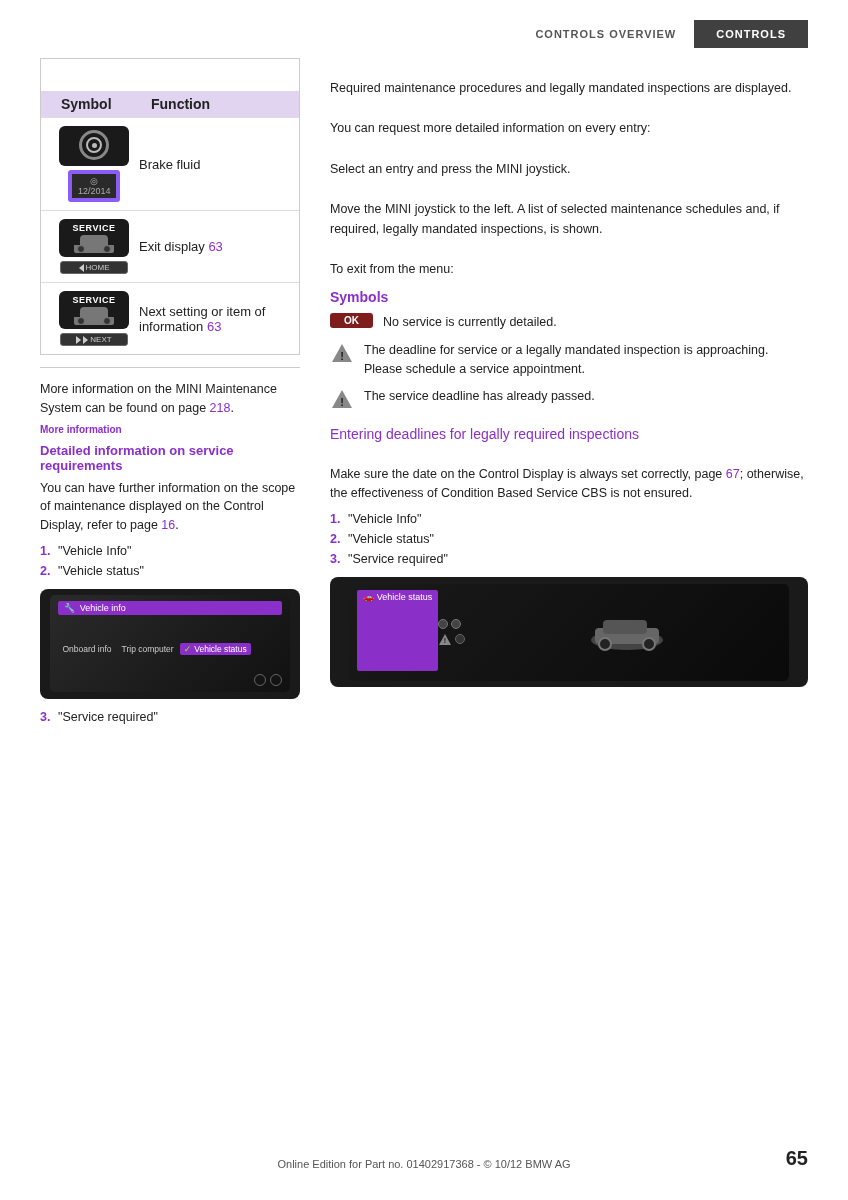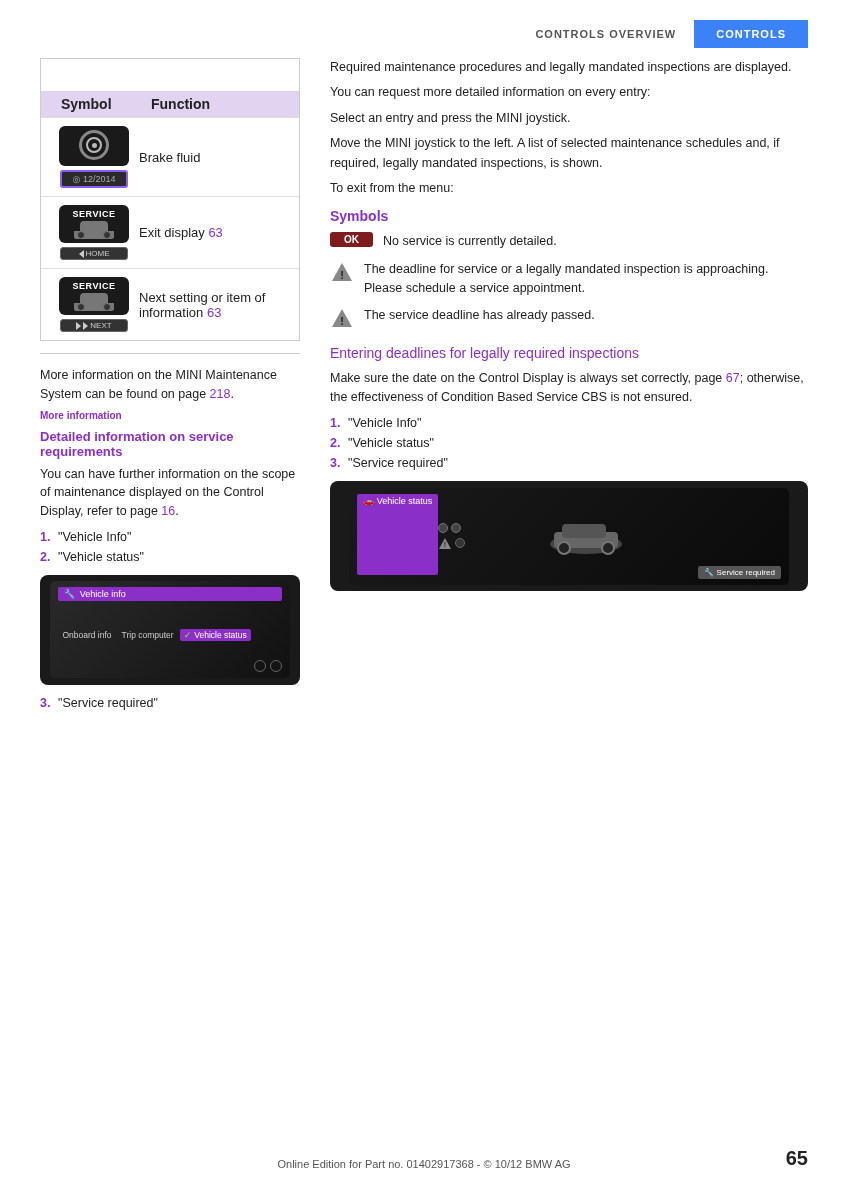--- a/index.html
+++ b/index.html
@@ -23,21 +23,21 @@
     }
     .header-controls-overview {
       font-size: 11px;
       font-weight: bold;
       letter-spacing: 1px;
       color: #555;
       padding: 8px 18px;
       text-transform: uppercase;
     }
     .header-controls {
-      background: #3b82f6;
+      background: #404040;
       color: #fff;
       font-size: 11px;
       font-weight: bold;
       letter-spacing: 1px;
       padding: 8px 22px;
       text-transform: uppercase;
     }
 
     
     .main {
@@ -123,27 +123,27 @@
       justify-content: center;
     }
     .device-icon .icon-circle .inner .dot {
       width: 5px;
       height: 5px;
       border-radius: 50%;
       background: #bbb;
     }
     .device-label {
       background: #2a2a2a;
-      border: 2px solid #8b5cf6;
+      border: 4px solid #8b5cf6;
       border-radius: 3px;
       color: #aaa;
       font-size: 9px;
       padding: 2px 6px;
       text-align: center;
-      width: 68px;
+      width: 52px;
     }
 
     .service-icon {
       background: #1a1a1a;
       border-radius: 6px;
       padding: 4px 6px;
       display: flex;
       flex-direction: column;
       align-items: center;
       justify-content: center;
@@ -280,21 +280,21 @@
       font-size: 9px;
       padding: 2px 6px;
       border-radius: 2px;
       margin-bottom: 4px;
       display: flex;
       align-items: center;
       gap: 4px;
     }
 
     
-    .right-body-text { font-size: 12.5px; line-height: 1.55; margin-bottom: 6px; }
+    .right-body-text { font-size: 12.5px; line-height: 1.55; margin-bottom: 6px; margin-top: 21px; }
 
     .symbols-title {
       color: #8b2fc9;
       font-weight: bold;
       font-size: 14px;
       margin: 10px 0 8px 0;
     }
     .symbol-row {
       display: flex;
       align-items: flex-start;
@@ -621,23 +621,20 @@
           <div class="ss-car-area">
             <svg width="80" height="40" viewBox="0 0 80 40">
               <ellipse cx="40" cy="28" rx="36" ry="10" fill="#444"></ellipse>
               <rect x="8" y="16" width="64" height="16" rx="4" fill="#666"></rect>
               <rect x="16" y="8" width="44" height="14" rx="4" fill="#555"></rect>
               <circle cx="18" cy="32" r="6" fill="#222" stroke="#777" stroke-width="2"></circle>
               <circle cx="62" cy="32" r="6" fill="#222" stroke="#777" stroke-width="2"></circle>
             </svg>
           </div>
         </div>
-        <div style="background:#555;color:#fff;font-size:8px;padding:2px 6px;border-radius:2px;margin-top:auto;">
-          🔧 Service required
-        </div>
       </div>
     </div>
   </div>
 </div>
 
 <div class="page-footer">
   <span class="page-footer-text">Online Edition for Part no. 01402917368 - © 10/12 BMW AG</span>
 </div>
 <div class="page-number">65</div>
 

